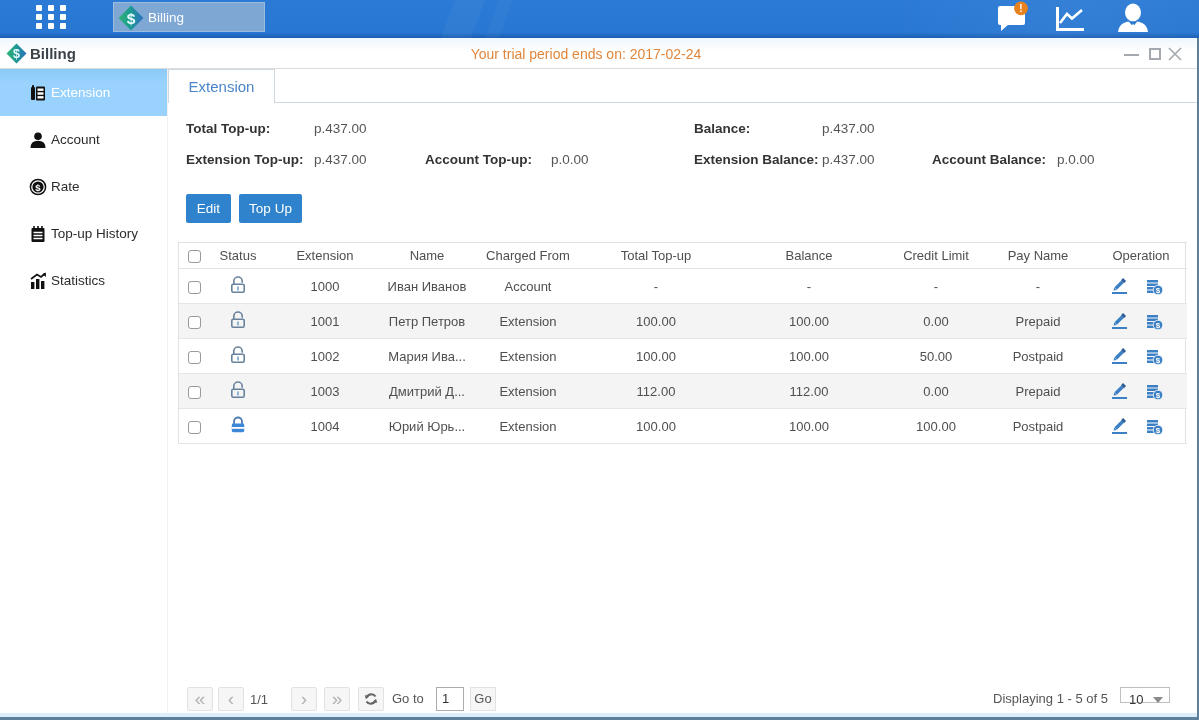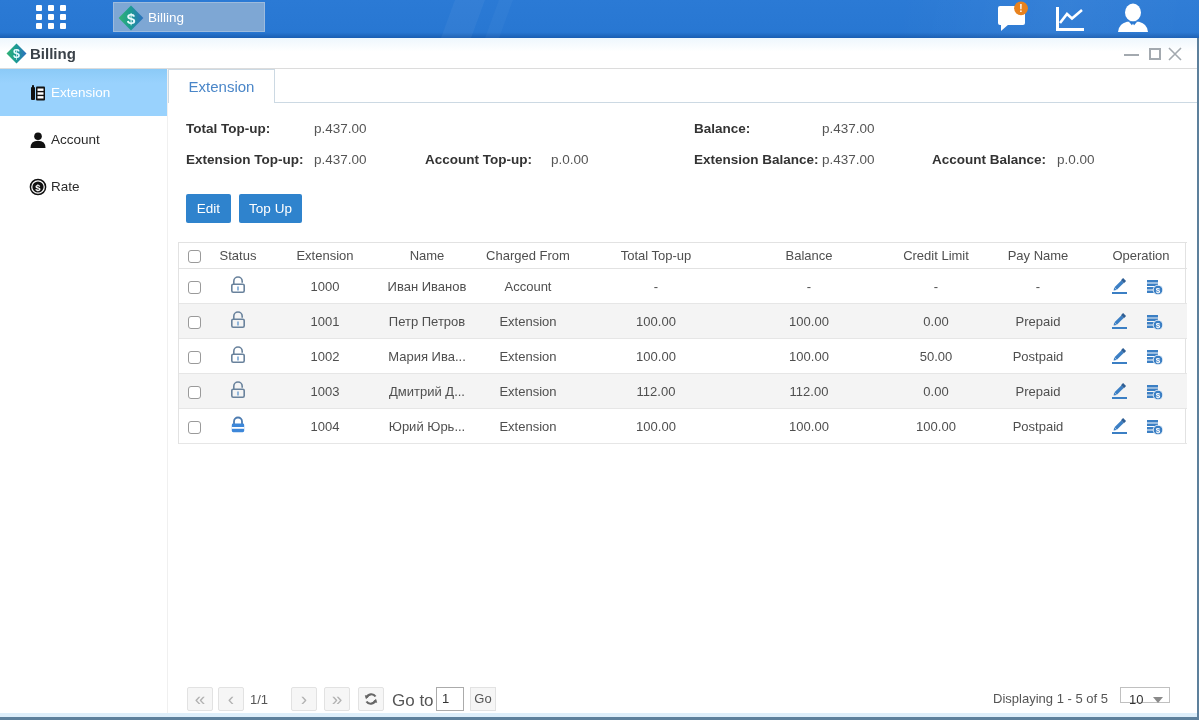--- a/index.html
+++ b/index.html
@@ -56,21 +56,21 @@
 #grid tbody tr.alt { background:#f4f4f4; }
 #grid { border-left:1px solid #e2e2e2; border-right:1px solid #e2e2e2; }
 .cb { display:inline-block; width:13px; height:13px; border:1px solid #9a9a9a; border-radius:3px; background:#fff; vertical-align:middle; }
 .opcell svg { vertical-align:middle; } .opcell { padding-right:8px !important; }
 
 
 #pager { position:absolute; left:187px; top:687px; height:24px; }
 .pbtn { position:absolute; top:0; width:26px; height:24px; background:#f6f6f6; border:1px solid #e2e2e2;
   color:#b2b2b2; font-size:19px; text-align:center; line-height:21px; border-radius:2px; }
 #ptext { position:absolute; left:63px; top:5px; font-size:13px; color:#555; }
-#goto { position:absolute; left:205px; top:4px; font-size:17px; color:#555; white-space:nowrap; }
+#goto { position:absolute; left:205px; top:4px; font-size:13px; color:#555; white-space:nowrap; }
 #ginput { position:absolute; left:249px; top:0; width:28px; height:24px; border:1px solid #ababab; background:#fff; font-size:13px; color:#333; padding-left:5px; line-height:22px; }
 #gobtn { position:absolute; left:283px; top:0; width:26px; height:24px; background:#f6f6f6; border:1px solid #e2e2e2; font-size:13px; color:#555; text-align:center; line-height:22px; }
 #disp { position:absolute; right:91px; top:691px; font-size:13px; color:#555; }
 #psize { position:absolute; left:1120px; top:687px; width:50px; height:16px; border:1px solid #c0c0c0; background:#fff; }
 #psize .num { position:absolute; left:8px; top:4px; font-size:13px; color:#333; }
 #psize .tri { position:absolute; right:6px; top:9px; width:0; height:0; border-left:5px solid transparent; border-right:5px solid transparent; border-top:6px solid #8a8a8a; }
 
 
 #edge-right { position:absolute; right:0; top:38px; width:2px; height:682px; background:#5d809c; }
 #edge-bottom-light { position:absolute; left:0; top:713px; width:1199px; height:4px; background:#ddeefa; }
@@ -136,20 +136,21 @@
           <linearGradient id="dg2" x1="0" y1="0" x2="1" y2="0">
         <stop offset="0" stop-color="#33b273"></stop>
             <stop offset="0.45" stop-color="#1c9d90"></stop>
             <stop offset="1" stop-color="#2d6fc0"></stop>
       </linearGradient>
         </defs>
       <path d="M10.5 0.5 L20.5 10.5 L10.5 20.5 L0.5 10.5 Z" fill="url(#dg2)"></path>
       <text x="10.5" y="15" font-size="12.5" font-weight="bold" fill="#eafcff" text-anchor="middle" font-family="Liberation Sans">$</text>
     </svg>
     <span class="ttl">Billing</span>
+    <div id="trial">Your trial period ends on: 2017-02-24</div>
     <div class="wmin"></div>
     <div class="wmax"></div>
     <svg class="wclose" viewBox="0 0 14 14">
         <path d="M1 1 L13 13 M13 1 L1 13" stroke="#a3a9af" stroke-width="1.6"></path>
       </svg>
   </div>
 
   <div id="sidebar">
     <div class="sitem sel">
         <svg class="sic" viewBox="0 0 18 18">
@@ -173,20 +174,48 @@
         </svg>
         <span class="stx">Account</span>
       </div>
     <div class="sitem">
         <svg class="sic" viewBox="0 0 18 18">
           <circle cx="9" cy="9" r="7.6" fill="none" stroke="#111" stroke-width="1.5"></circle>
           <circle cx="9" cy="9" r="5.6" fill="#111"></circle>
           <text x="9" y="12.6" font-size="9.5" font-weight="bold" fill="#fff" text-anchor="middle" font-family="Liberation Sans">$</text>
         </svg>
         <span class="stx">Rate</span>
+      </div>
+    <div class="sitem">
+        <svg class="sic" viewBox="0 0 18 18">
+          <rect x="2.5" y="3" width="13" height="14" rx="1" fill="#111"></rect>
+          <g stroke="#111" stroke-width="1.6">
+            <line x1="5" y1="1" x2="5" y2="4.5"></line>
+            <line x1="9" y1="1" x2="9" y2="4.5"></line>
+            <line x1="13" y1="1" x2="13" y2="4.5"></line>
+          </g>
+          <g stroke="#fff" stroke-width="1.5">
+            <line x1="4.5" y1="7.5" x2="13.5" y2="7.5"></line>
+            <line x1="4.5" y1="10.5" x2="13.5" y2="10.5"></line>
+            <line x1="4.5" y1="13.5" x2="13.5" y2="13.5"></line>
+          </g>
+        </svg>
+        <span class="stx">Top-up History</span>
+      </div>
+    <div class="sitem">
+        <svg class="sic" viewBox="0 0 18 18">
+          <g fill="#111">
+            <rect x="2" y="10" width="3.4" height="7"></rect>
+            <rect x="7" y="7" width="3.4" height="10"></rect>
+            <rect x="12" y="9" width="3.4" height="8"></rect>
+          </g>
+          <path d="M2 7 L8 2.5 L12 5 L16 1.5" stroke="#111" stroke-width="1.7" fill="none"></path>
+          <path d="M16.8 0.5 L17 5 L13.5 2.2 Z" fill="#111"></path>
+        </svg>
+        <span class="stx">Statistics</span>
       </div>
   </div>
 
   <div id="content">
     <div id="tabline"></div>
     <div id="tab">
         <span>Extension</span>
       </div>
 
     <div class="slabel" style="left:18px;top:52px">Total Top-up:</div>

